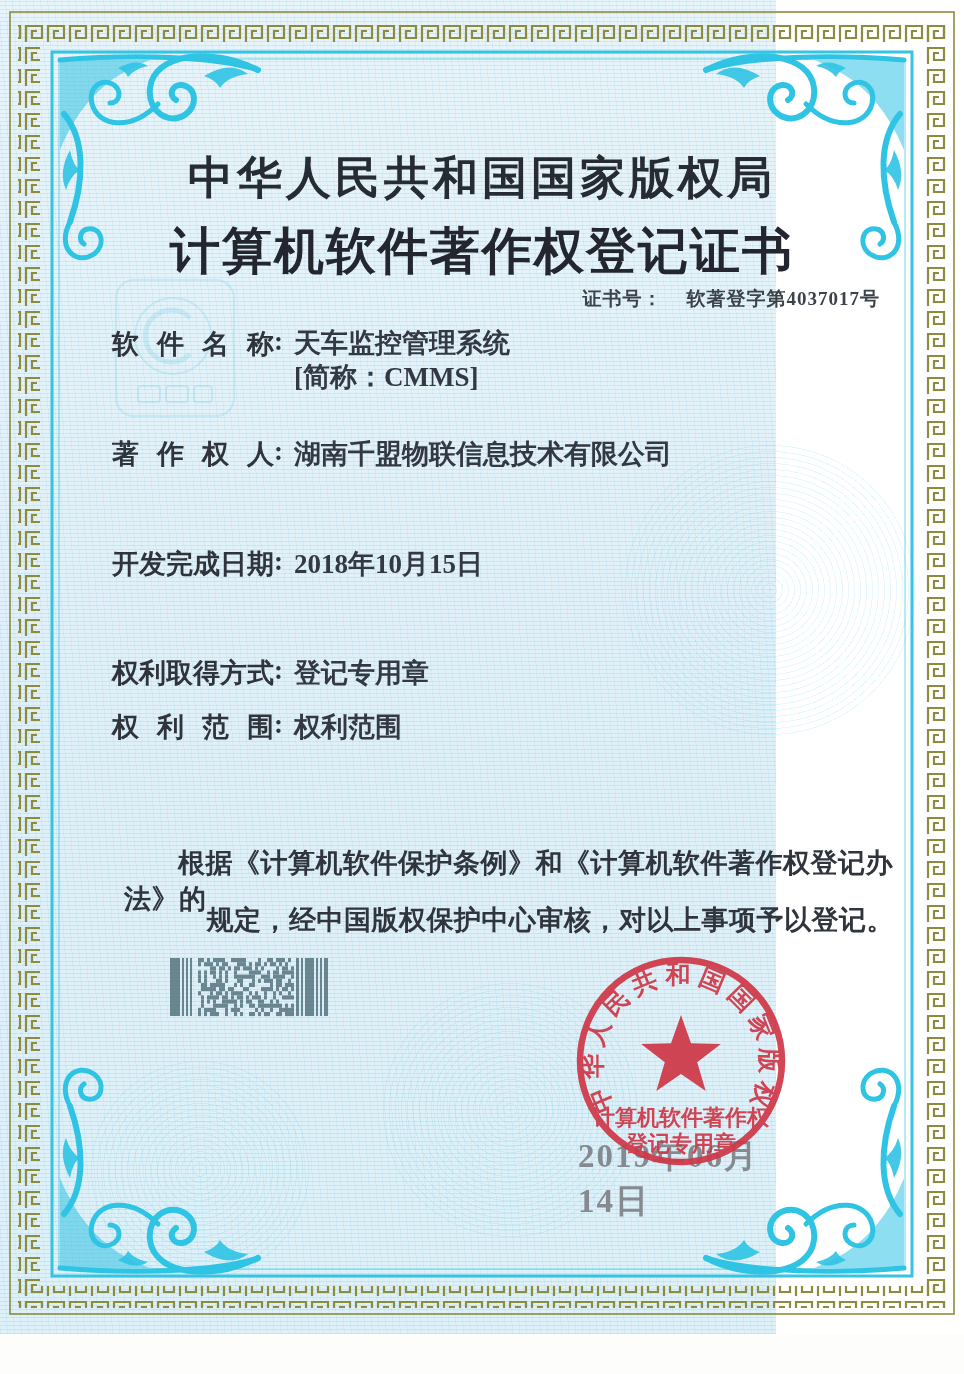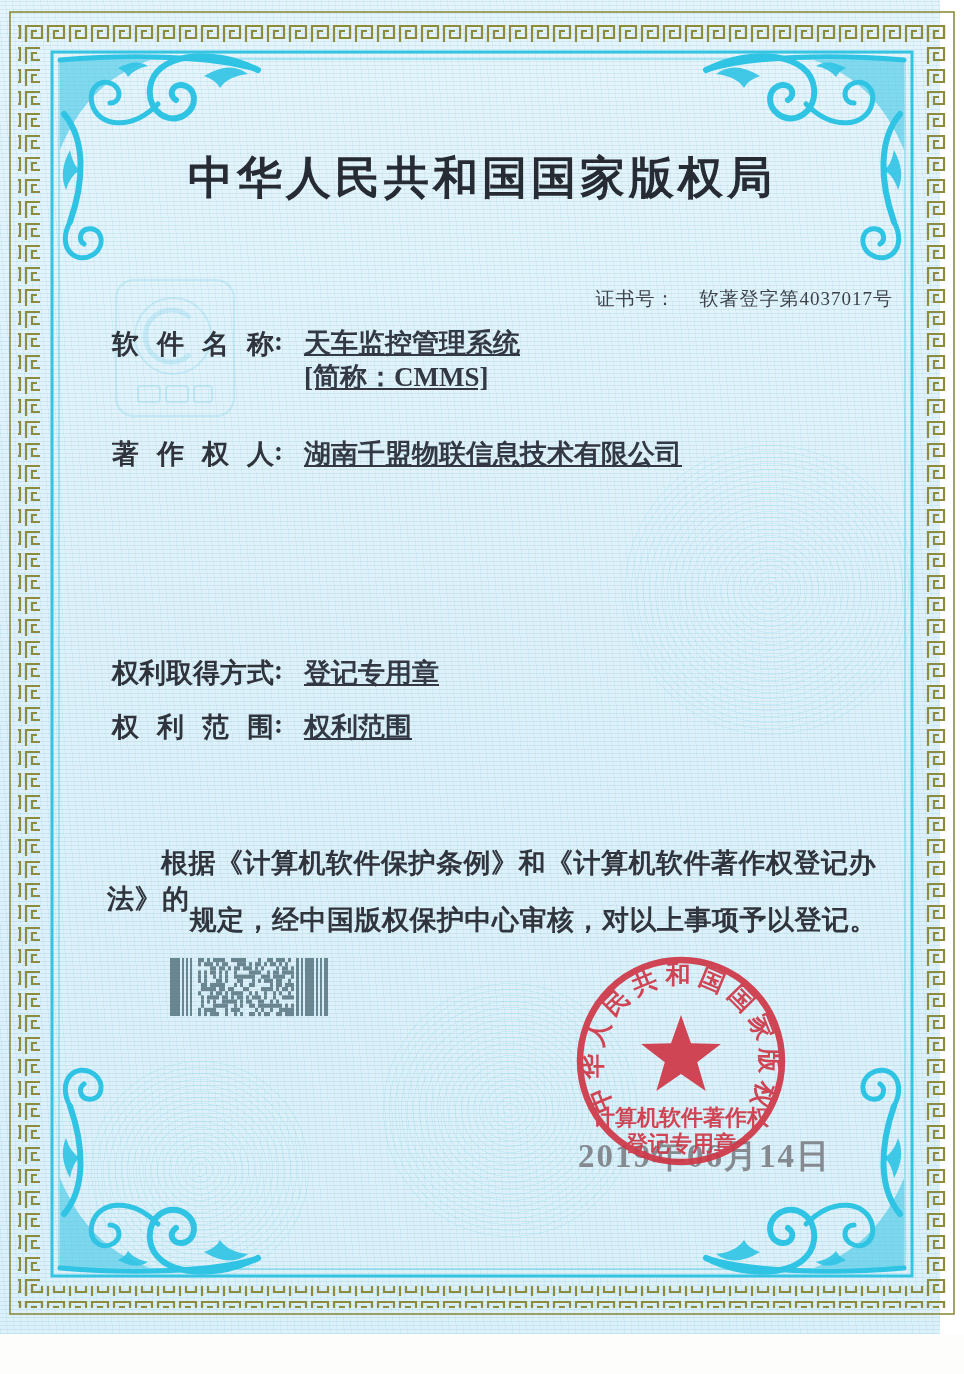--- a/index.html
+++ b/index.html
@@ -3,21 +3,21 @@
 <meta charset="utf-8">
 <style>
   * { margin:0; padding:0; box-sizing:border-box; }
   body { background:#9a9a9a; font-family:"Liberation Serif","DejaVu Serif",serif; }
   .page {
     position:relative; width:964px; height:1374px; background:#ffffff;
     overflow:hidden; margin:0 auto;
   }
   
   .certificate {
-    position:absolute; left:0; top:0; width:940px; height:1334px;
+    position:absolute; left:0; top:0; width:776px; height:1334px;
     background:
       repeating-linear-gradient(0deg, rgba(90,192,224,0.20) 0 1px, rgba(255,255,255,0) 1px 4px),
       repeating-linear-gradient(86deg, rgba(90,192,224,0.10) 0 1px, rgba(255,255,255,0) 1px 7px),
       linear-gradient(180deg,#e7f4fa 0%, #e0f0f8 55%, #def0f8 100%);
   }
   .border-svg { position:absolute; left:0; top:0; pointer-events:none; }
   
   .ring {
     position:absolute; border-radius:50%; opacity:0.13; pointer-events:none;
     background:repeating-radial-gradient(circle at center, rgba(47,195,228,0.9) 0 1px, rgba(255,255,255,0) 1px 6px);
@@ -26,33 +26,33 @@
   .authority {
     position:absolute; left:0; top:148px; width:964px; text-align:center;
     font-size:45px; font-weight:700; letter-spacing:4px; color:#272b33;
   }
   .cert-title {
     position:absolute; left:0; top:218px; width:964px; text-align:center;
     font-size:50px; font-weight:700; letter-spacing:2px; color:#23262e;
   }
   .certno-line {
     position:absolute; left:0; top:286px; width:880px; text-align:right;
-    font-size:19px; font-weight:400; color:#3c424a; letter-spacing:1px;margin-left:13px;
+    font-size:19px; font-weight:700; color:#3c424a; letter-spacing:1px;
   }
   .certno-line .gap { display:inline-block; width:24px; }
   .field-row { position:absolute; left:112px; color:#30353d; font-weight:600; }
   .flabel {
     display:inline-block; width:162px; font-size:27px; vertical-align:top;
     text-align:justify; text-align-last:justify; color:#2f333b;
   }
   .colon { display:inline-block; font-size:27px; width:16px; vertical-align:top; }
-  .fvalue { display:inline-block; margin-left:10px; font-size:27px; vertical-align:top; color:#333944;text-decoration:underline; }
+  .fvalue { display:inline-block; font-size:27px; vertical-align:top; color:#333944; }
   .fvalue .vline { line-height:34px; }
   .statement {
-    position:absolute; left:107px; width:770px; font-size:27px; font-weight:600;
+    position:absolute; left:124px; width:770px; font-size:27px; font-weight:600;
     color:#30353d; letter-spacing:0.5px;
   }
   .serial { position:absolute; left:150px; top:1150px; font-size:27px; color:#363a41; }
   .serial .num {
     font-family:"DejaVu Sans Mono","Liberation Mono",monospace;
     font-size:26px; color:#c2566b; letter-spacing:3px; margin-left:14px; font-weight:600;
   }
   .seal-date {
     position:absolute; left:578px; top:1134px; font-size:33px; font-weight:600;
     color:#858a90; letter-spacing:2px; z-index:4;
@@ -108,37 +108,42 @@
     <svg class="watermark" width="130" height="148" viewBox="0 0 130 148">
       <rect x="6" y="6" width="118" height="136" rx="18" fill="none" stroke="#7fd4ea" stroke-width="2"></rect>
       <circle cx="63" cy="62" r="38" fill="none" stroke="#7fd4ea" stroke-width="2"></circle>
       <path d="M80,44 A26,26 0 1 0 80,80" fill="none" stroke="#7fd4ea" stroke-width="5"></path>
       <rect x="28" y="112" width="22" height="16" rx="3" fill="none" stroke="#7fd4ea" stroke-width="2"></rect>
       <rect x="56" y="112" width="22" height="16" rx="3" fill="none" stroke="#7fd4ea" stroke-width="2"></rect>
       <rect x="84" y="112" width="18" height="16" rx="3" fill="none" stroke="#7fd4ea" stroke-width="2"></rect>
     </svg>
 
     <div class="authority">中华人民共和国国家版权局</div>
+    <div class="cert-title">计算机软件著作权登记证书</div>
     <div class="certno-line">
       <span>证书号：</span><span class="gap"></span><span>软著登字第4037017号</span>
     </div>
 
     <div class="field-row" style="top:326px">
       <span class="flabel">软件名称</span><span class="colon">:</span>
       <span class="fvalue">
         <div class="vline">天车监控管理系统</div>
         <div class="vline">[简称：CMMS]</div>
       </span>
     </div>
 
     <div class="field-row" style="top:436px">
       <span class="flabel">著作权人</span><span class="colon">:</span>
       <span class="fvalue">湖南千盟物联信息技术有限公司</span>
     </div>
 
+    <div class="field-row" style="top:546px">
+      <span class="flabel">开发完成日期</span><span class="colon">:</span>
+      <span class="fvalue">2018年10月15日</span>
+    </div>
 
 
     <div class="field-row" style="top:655px">
       <span class="flabel">权利取得方式</span><span class="colon">:</span>
       <span class="fvalue">登记专用章</span>
     </div>
 
     <div class="field-row" style="top:709px">
       <span class="flabel">权利范围</span><span class="colon">:</span>
       <span class="fvalue">权利范围</span>

